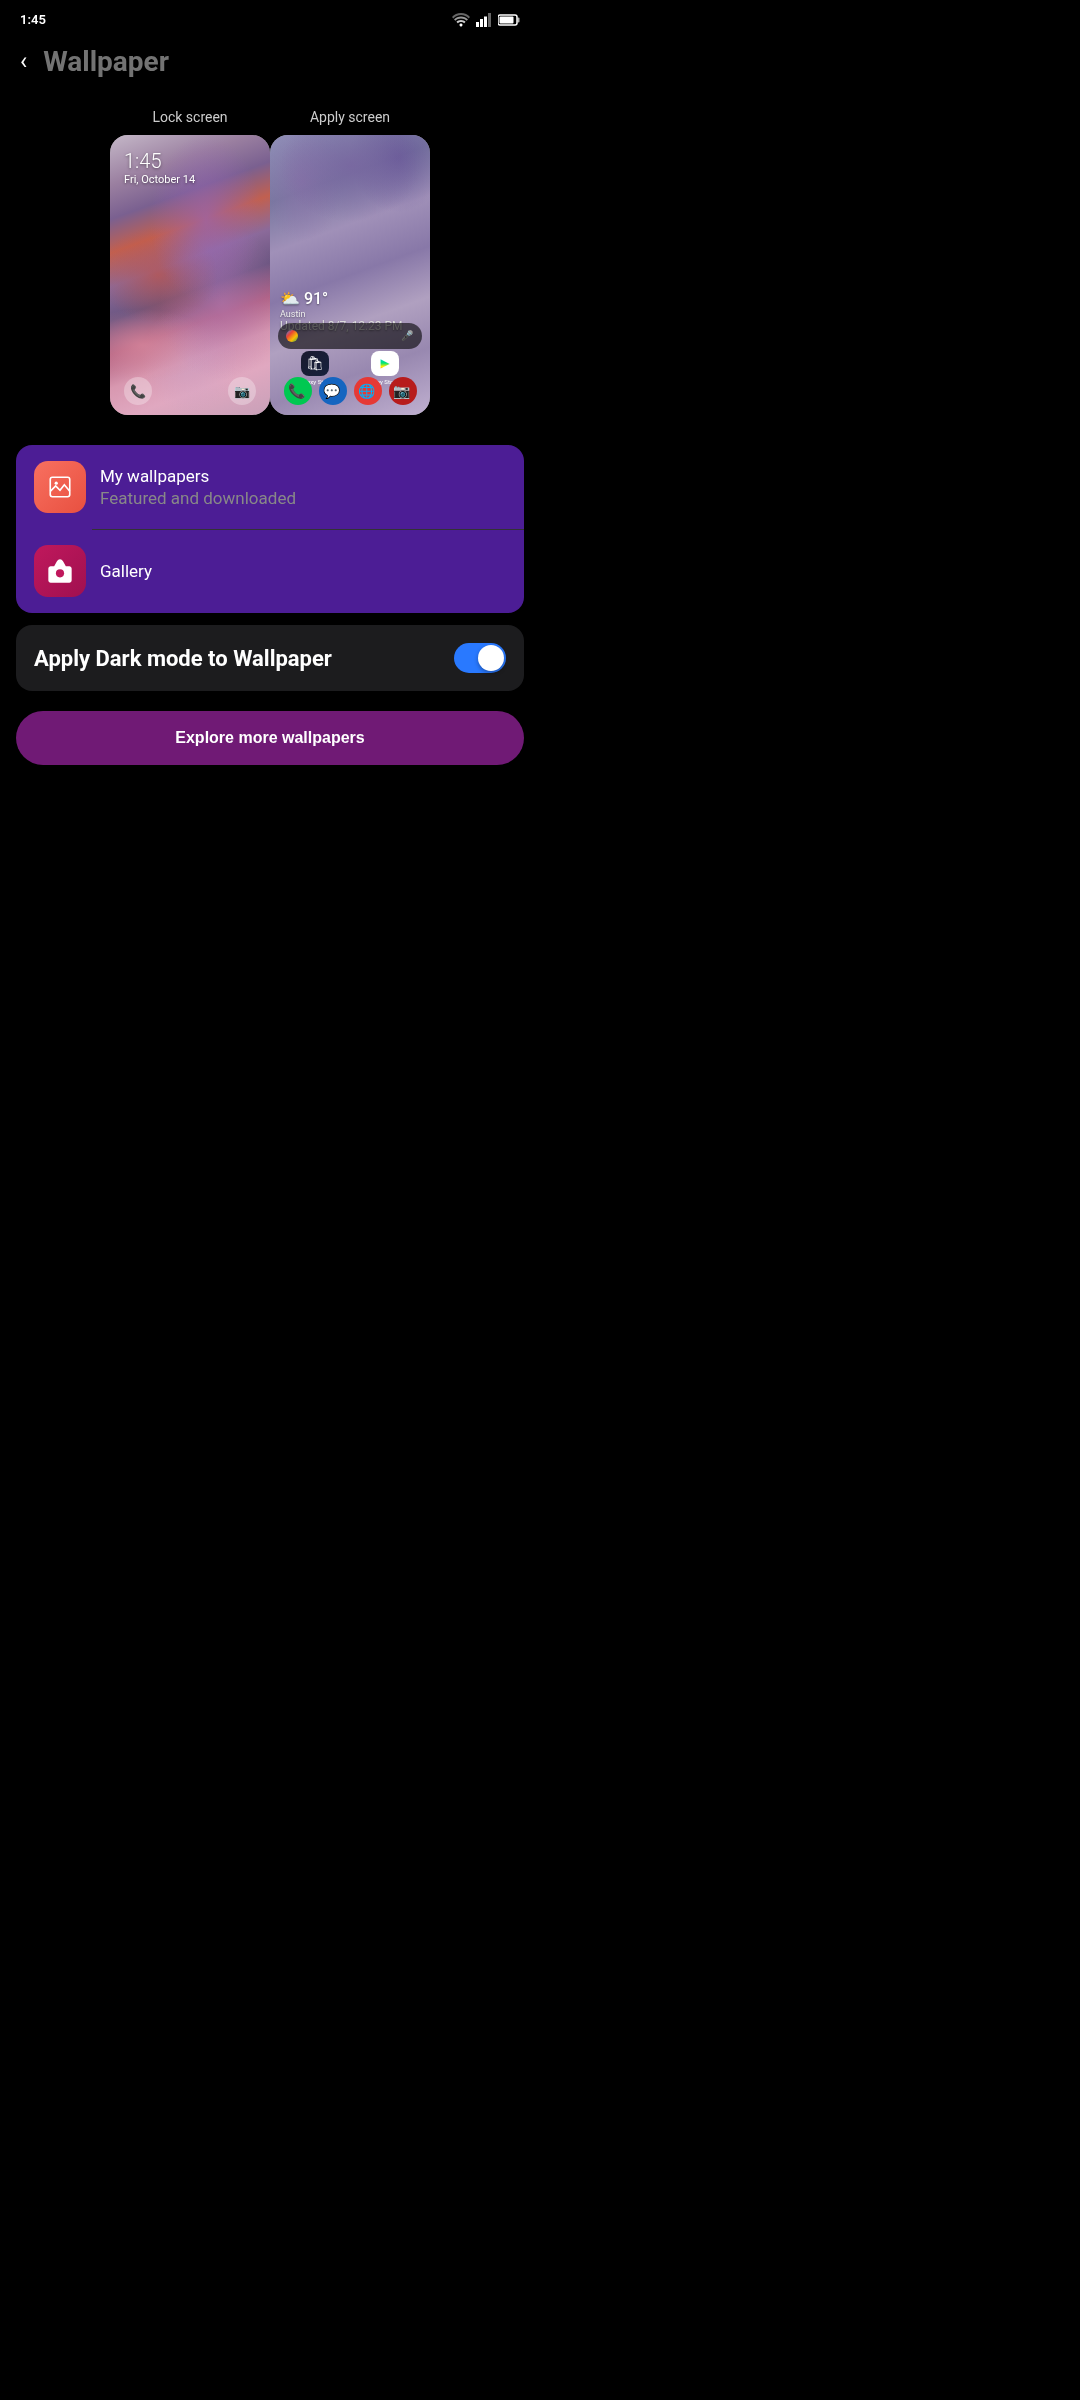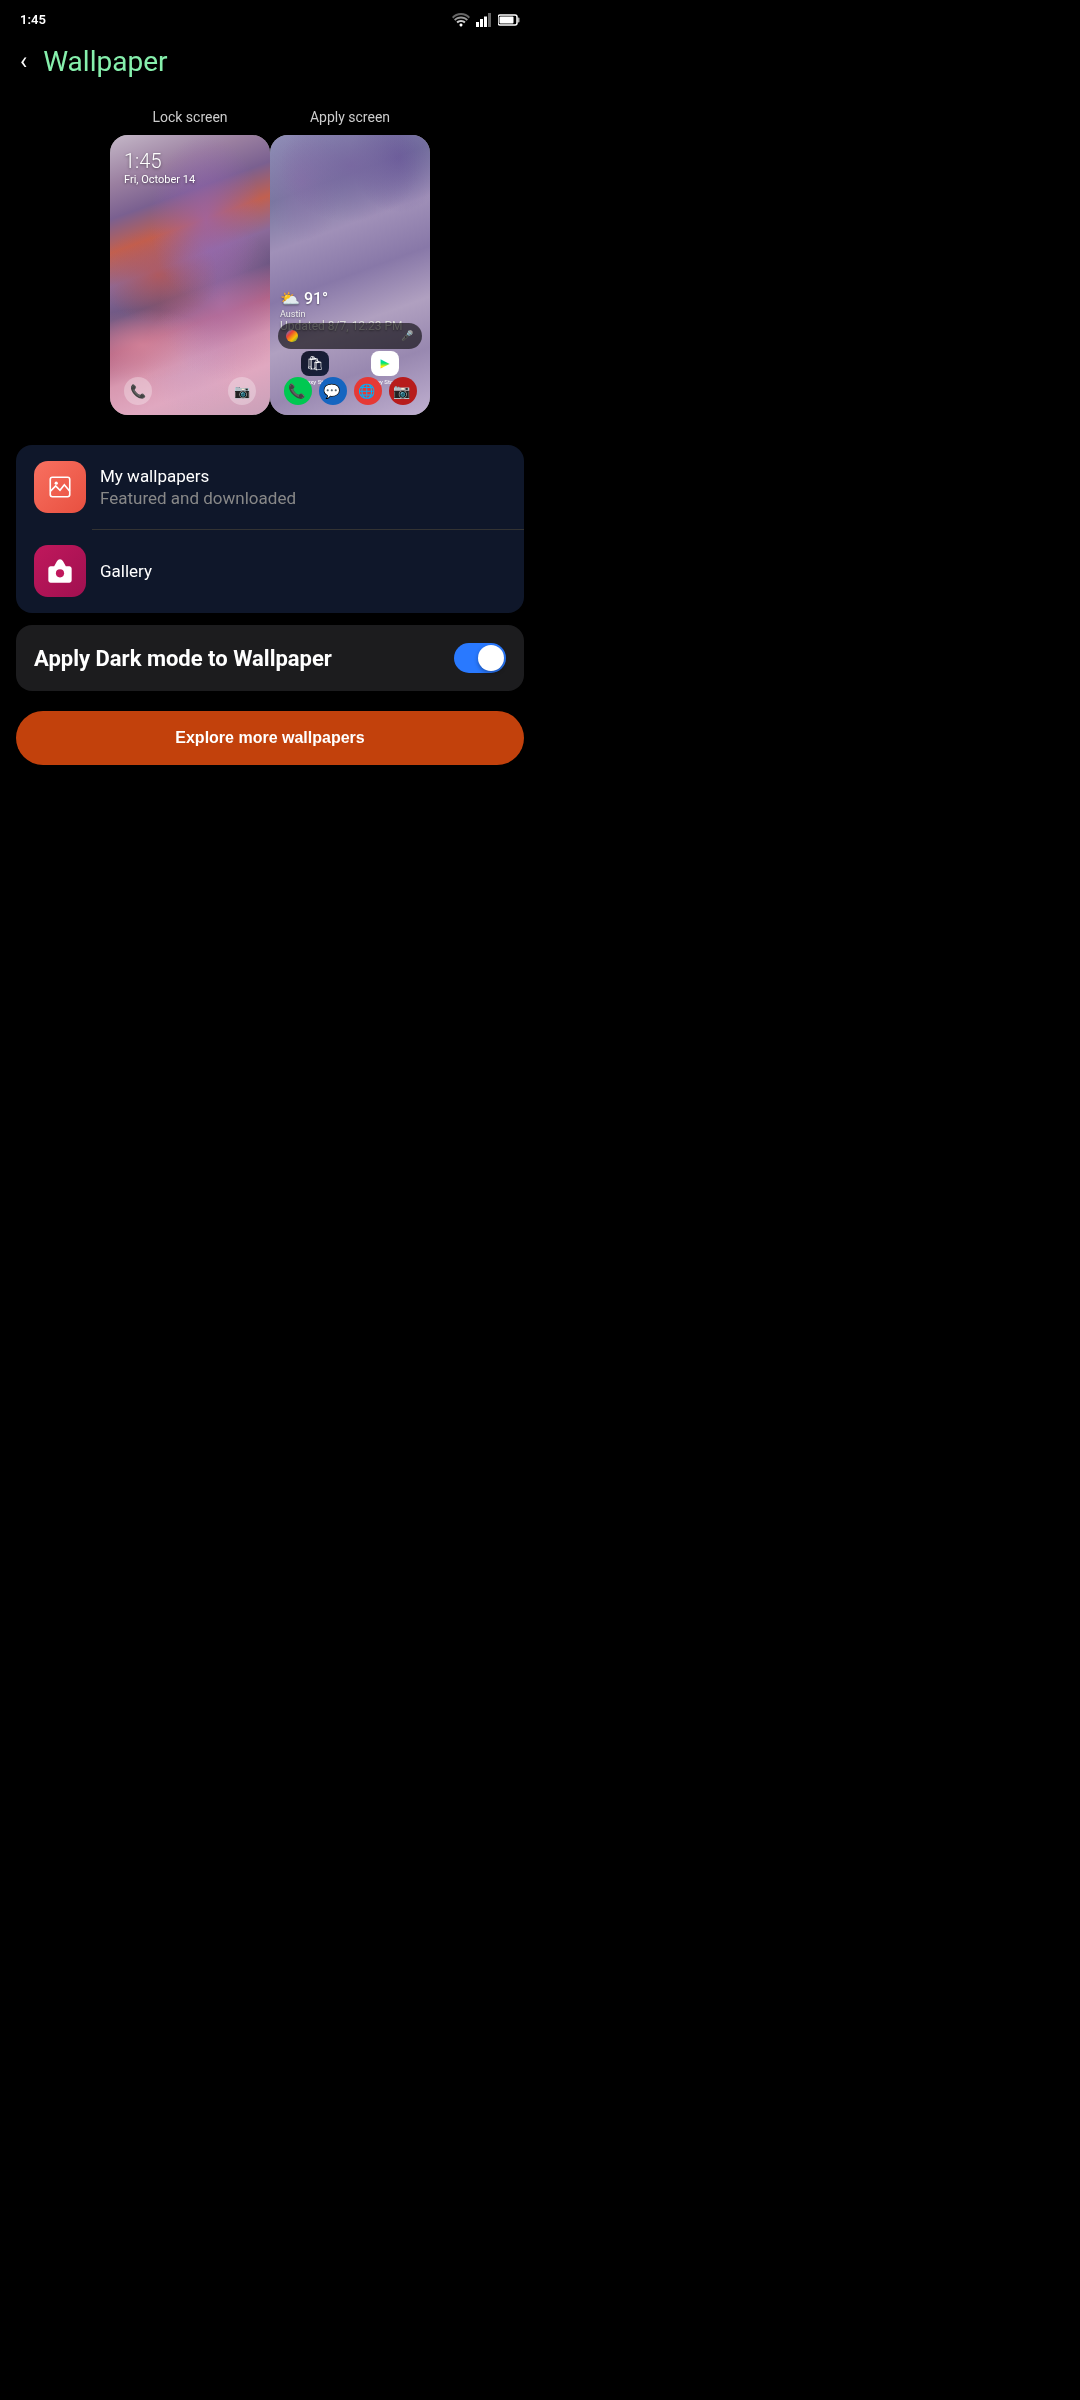--- a/index.html
+++ b/index.html
@@ -36,22 +36,22 @@
       gap: 12px;
     }
     .back-btn {
       font-size: 24px;
       color: #fff;
       cursor: pointer;
       padding: 4px;
     }
     .page-title {
       font-size: 28px;
-      font-weight: 400;
-      color: #86efac;
+      font-weight: 700;
+      color: #737373;
     }
 
     
     .preview-section {
       display: flex;
       justify-content: center;
       padding: 10px 30px 30px;
     }
     .preview-item {
       display: flex;
@@ -243,21 +243,21 @@
       border-radius: 50%;
       display: flex;
       align-items: center;
       justify-content: center;
       font-size: 14px;
     }
 
     
     .options-section {
       margin: 0 16px 12px;
-      background: #0f172a;
+      background: #4c1d95;
       border-radius: 16px;
       overflow: hidden;
     }
     .option-item {
       display: flex;
       align-items: center;
       padding: 16px 18px;
       gap: 14px;
       cursor: pointer;
       position: relative;
@@ -334,21 +334,21 @@
       right: 2px;
       box-shadow: 0 2px 4px rgba(0,0,0,0.3);
     }
 
     
     .explore-section {
       padding: 0 16px 40px;
     }
     .explore-btn {
       width: 100%;
-      background: #c2410c;
+      background: #701a75;
       border: none;
       border-radius: 30px;
       padding: 18px;
       color: #fff;
       font-size: 16px;
       font-weight: 600;
       cursor: pointer;
       text-align: center;
     }
   </style>

